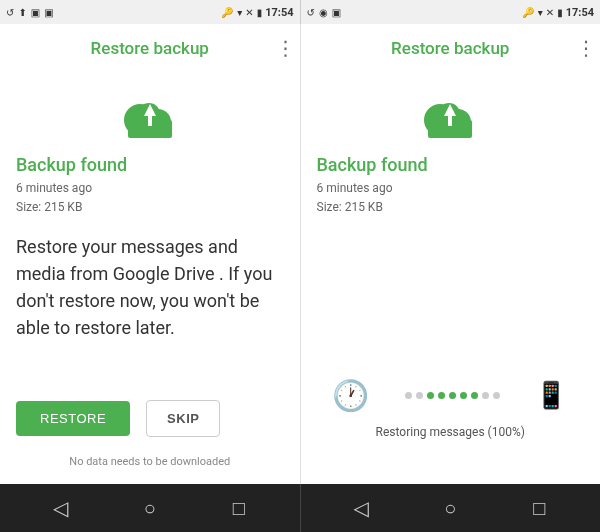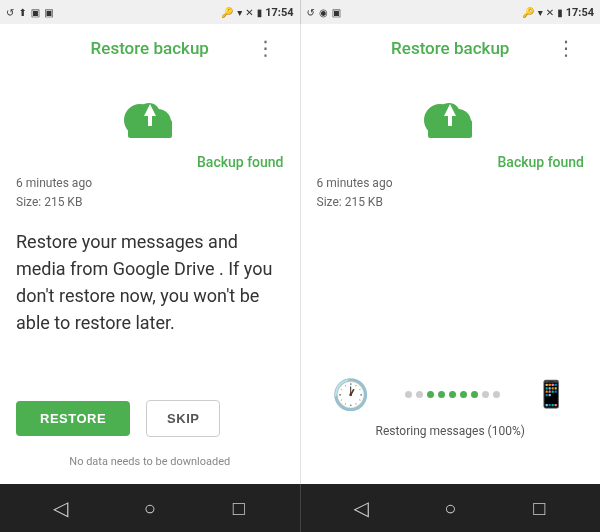--- a/index.html
+++ b/index.html
@@ -28,21 +28,21 @@
     }
 
     .screen:last-child {
       border-right: none;
     }
 
     .screen-header {
       display: flex;
       align-items: center;
       justify-content: space-between;
-      padding: 14px 24px 10px;
+      padding: 14px 4px 10px;
       border-bottom: none;
     }
 
     .screen-title {
       font-size: 17px;
       color: #4CAF50;
       font-weight: 500;
       text-align: center;
       flex: 1;
     }
@@ -67,23 +67,23 @@
       margin-top: 8px;
       margin-bottom: 8px;
     }
 
     .cloud-svg {
       width: 60px;
       height: 54px;
     }
 
     .backup-found-label {
-      text-align: right;
+      text-align: left;
       color: #4CAF50;
-      font-size: 14px;
+      font-size: 18px;
       font-weight: 500;
       margin-bottom: 4px;
     }
 
     .backup-meta {
       color: #666;
       font-size: 12px;
       line-height: 1.6;
       margin-bottom: 12px;
     }
@@ -104,21 +104,21 @@
       margin-bottom: 4px;
     }
 
     .btn-restore {
       background: #4CAF50;
       color: #fff;
       border: none;
       border-radius: 4px;
       padding: 10px 24px;
       font-size: 13px;
-      font-weight: bold;
+      font-weight: normal;
       cursor: pointer;
       letter-spacing: 0.5px;
     }
 
     .btn-skip {
       background: transparent;
       color: #555;
       border: 1px solid #ccc;
       border-radius: 4px;
       padding: 10px 20px;

